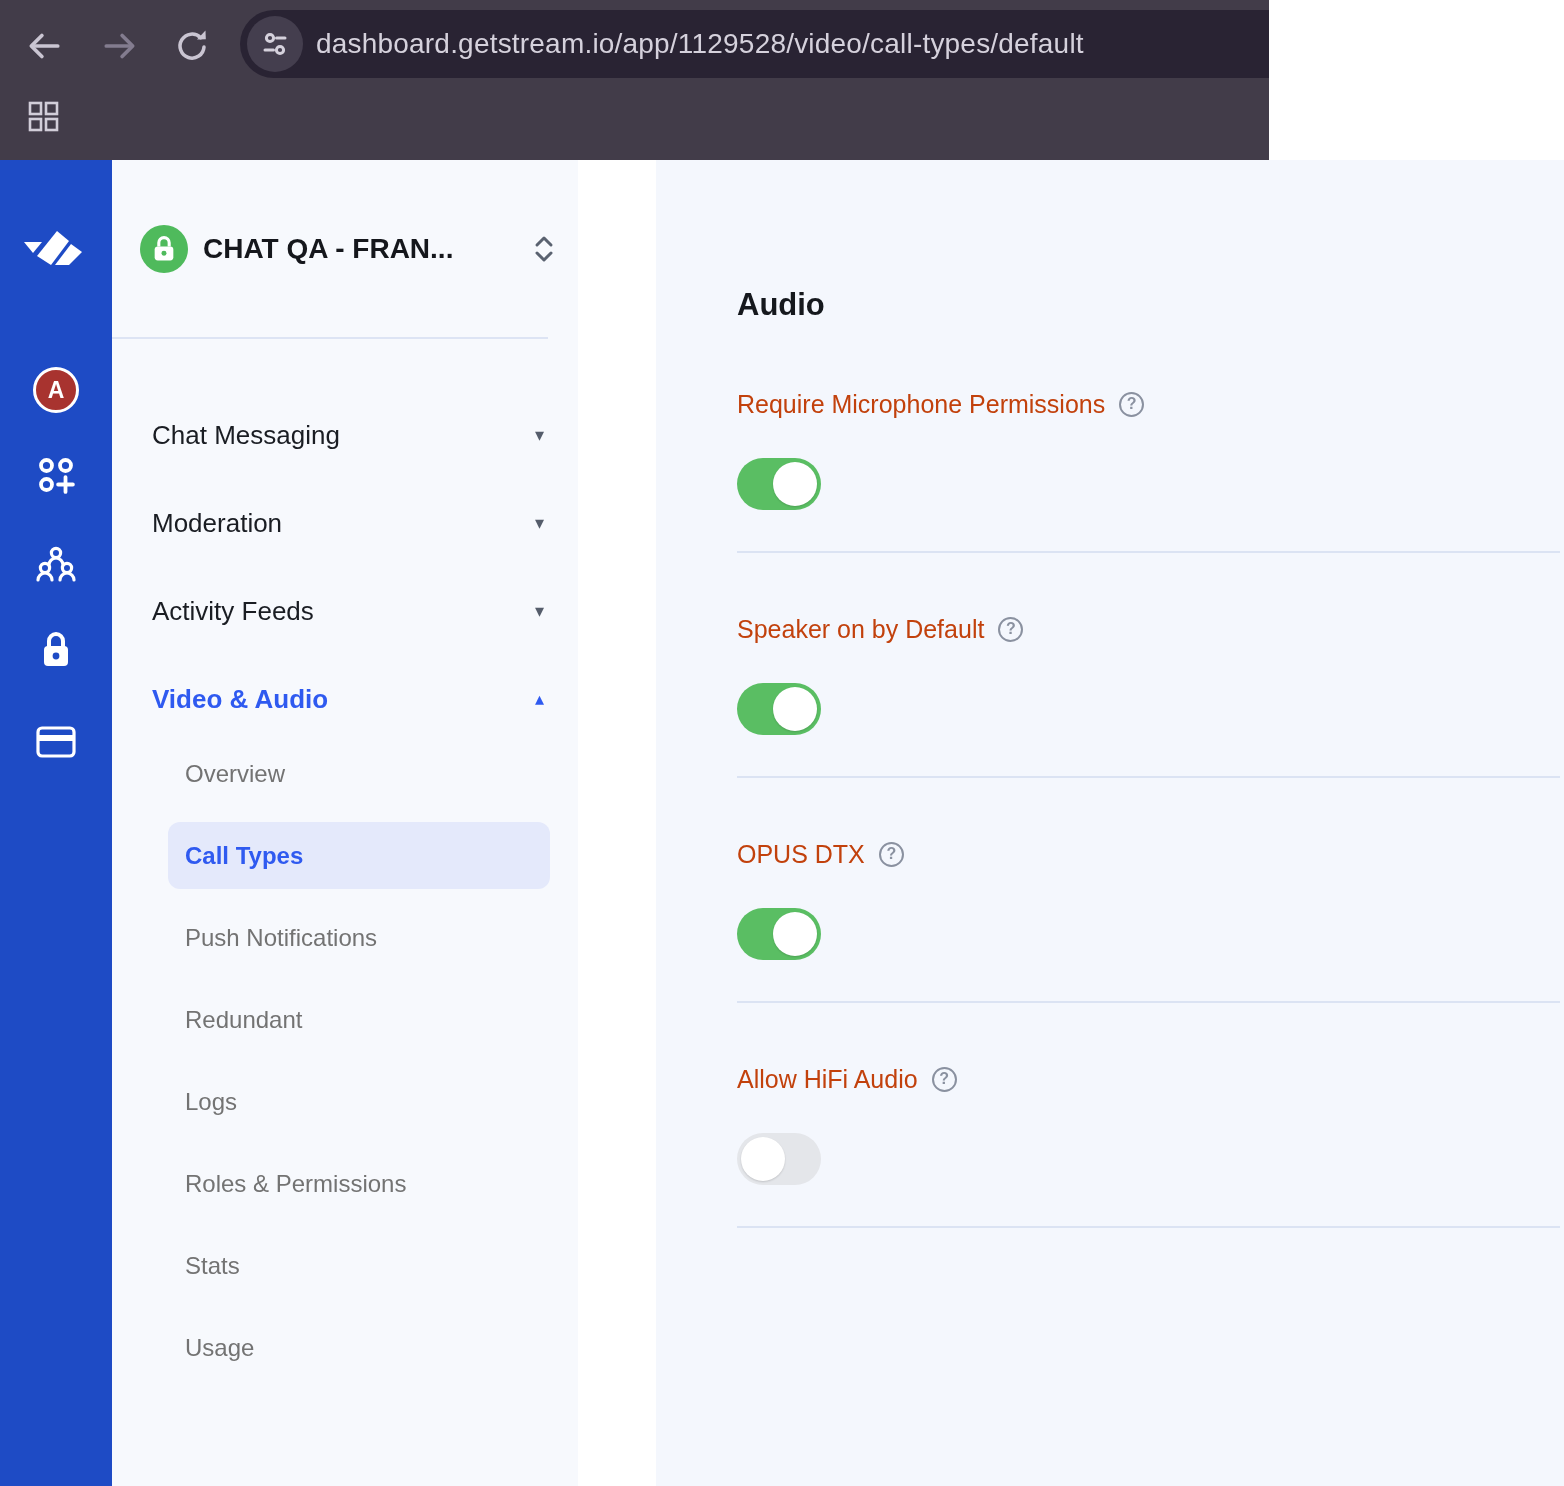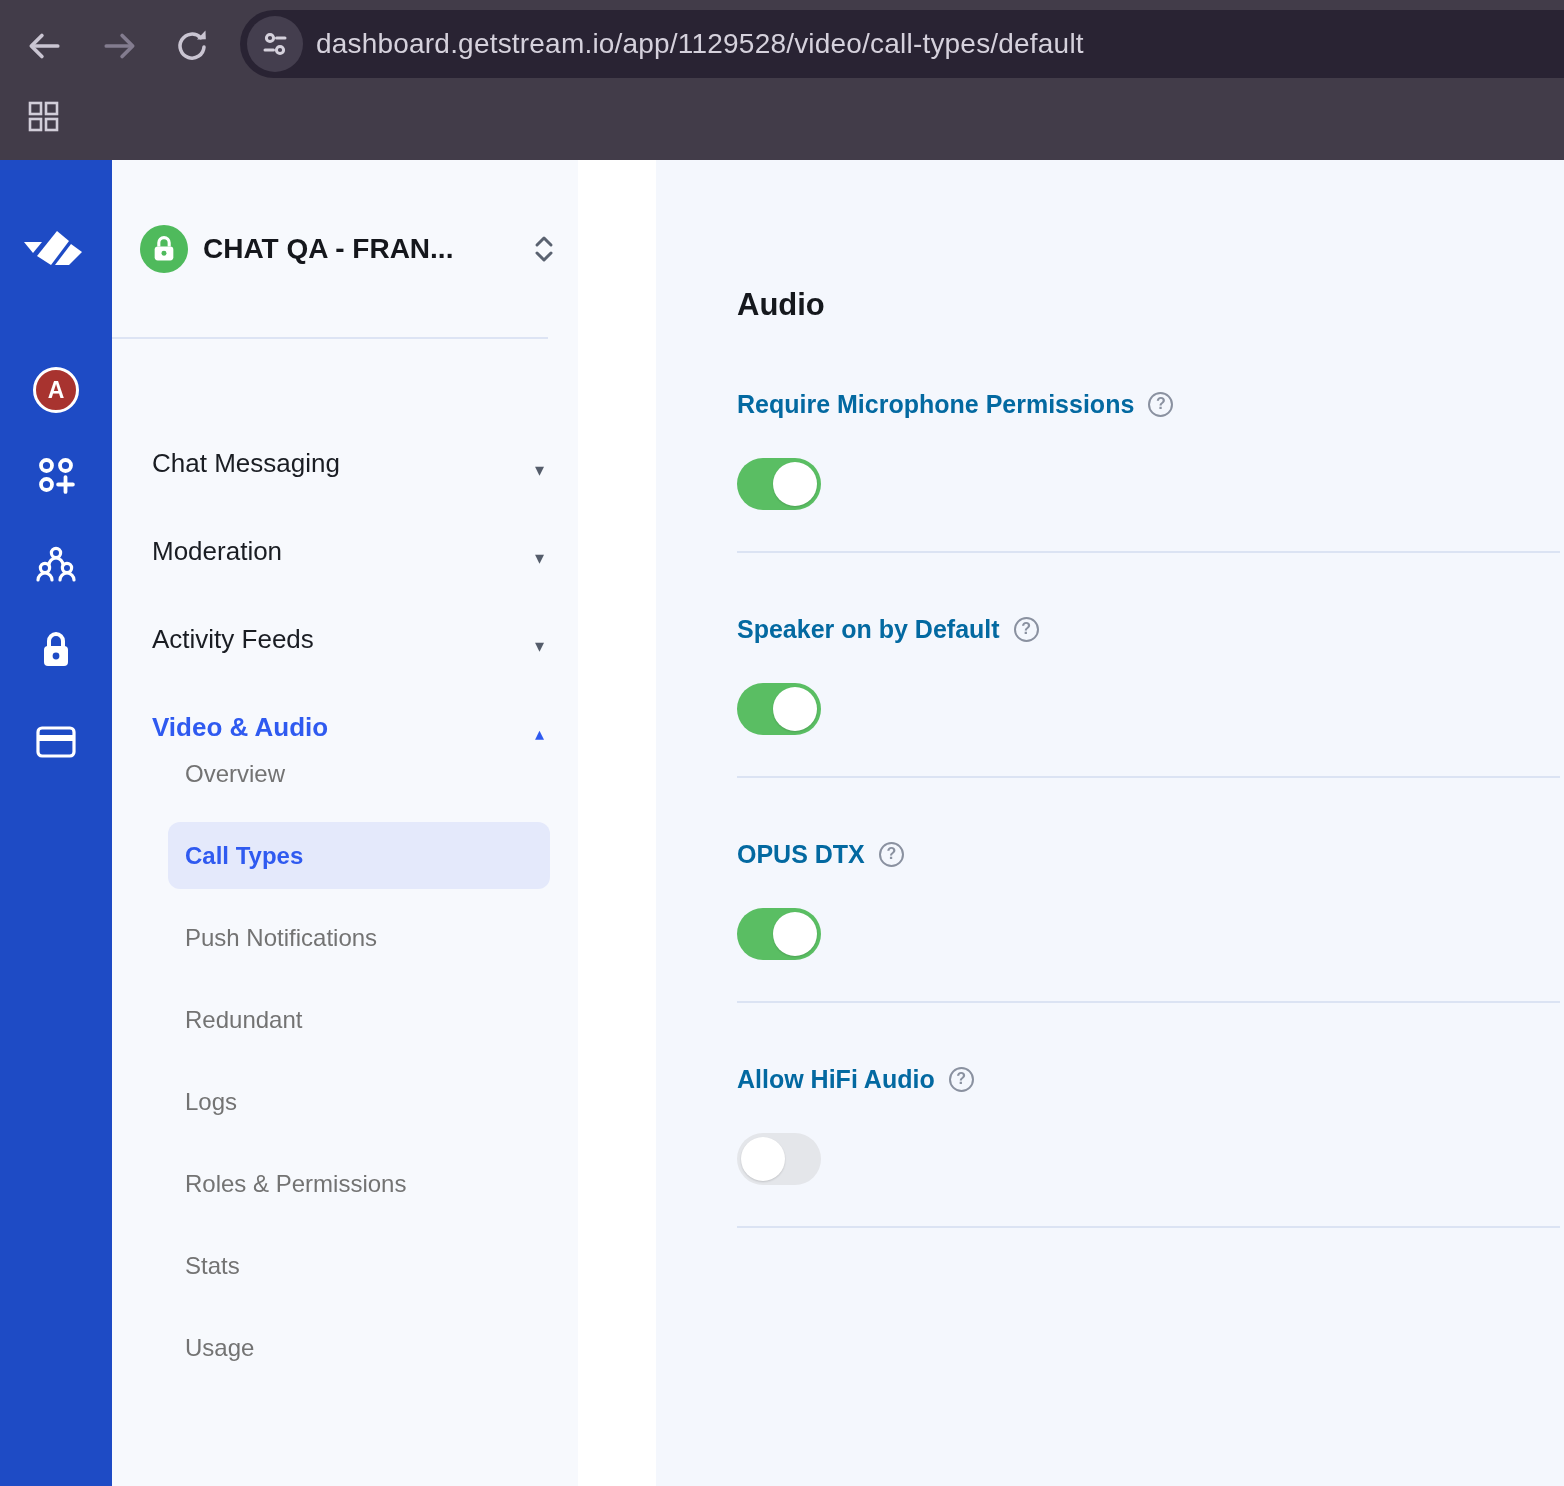--- a/index.html
+++ b/index.html
@@ -6,21 +6,21 @@
     --accent:#2f5af0; --rail-blue:#1e4bc5; --toggle-on:#5abe63; --toggle-off:#e4e6ea;
     --avatar-red:#a8332f; --badge-green:#4fba5c; --chrome-bg:#423c49; --pill-bg:#292333;
     --sidebar-bg:#f7f9fd; --main-bg:#f4f7fd; --active-pill-bg:#e4e9fb;
   }
   *{box-sizing:border-box;margin:0;padding:0}
   html,body{width:1564px;height:1486px;overflow:hidden;background:#fff;
     font-family:"Liberation Sans","DejaVu Sans",sans-serif;}
   .stage{position:relative;width:1564px;height:1486px}
 
   
-  .chrome{position:absolute;left:0;top:0;width:1564px;height:160px;background:var(--chrome-bg)}
+  .chrome{position:absolute;left:0;top:0;width:1269px;height:160px;background:var(--chrome-bg)}
   .nav-btn{position:absolute;top:24px;width:44px;height:44px;display:flex;align-items:center;justify-content:center;cursor:pointer;border-radius:50%}
   .nav-btn.back{left:22px}.nav-btn.fwd{left:98px}.nav-btn.reload{left:170px}
   .url-bar{position:absolute;left:240px;top:10px;right:0;height:68px;background:var(--pill-bg);
     border-radius:34px 0 0 34px;display:flex;align-items:center;cursor:text}
   .tune-badge{position:absolute;left:7px;top:6px;width:56px;height:56px;border-radius:50%;
     background:#443e4e;display:flex;align-items:center;justify-content:center;cursor:pointer}
   .url-text{margin-left:76px;font-size:28px;color:#d5d1dc;letter-spacing:.2px;white-space:nowrap}
   .grid-btn{position:absolute;left:26px;top:98px;width:36px;height:38px;display:flex;align-items:center;justify-content:center;cursor:pointer}
 
   
@@ -34,37 +34,37 @@
 
   
   .sidebar{position:absolute;left:112px;top:160px;width:466px;height:1326px;background:var(--sidebar-bg)}
   .app-selector{position:absolute;left:28px;right:22px;top:65px;height:48px;display:flex;align-items:center;cursor:pointer}
   .app-badge{width:48px;height:48px;border-radius:50%;background:var(--badge-green);
     display:flex;align-items:center;justify-content:center;flex:0 0 auto}
   .app-name{margin-left:15px;font-size:28px;font-weight:700;color:#15171c;white-space:nowrap;overflow:hidden}
   .unfold{margin-left:auto;display:flex;align-items:center}
   .sidebar-divider{position:absolute;left:0;top:177px;width:436px;border-top:2px solid #dde4f4}
   .nav-sections{position:absolute;left:0;right:0;top:231px}
-  .section{height:88px;display:flex;align-items:flex-end;padding:0 34px 0 40px;
+  .section{height:88px;display:flex;align-items:center;padding:0 34px 0 40px;
     font-size:26px;font-weight:500;color:#1a1d23;cursor:pointer}
   .section .caret{margin-left:auto;font-size:18px;color:#555d6b;line-height:1}
   .section.active{color:var(--accent);font-weight:700}
   .section.active .caret{color:var(--accent)}
   .nav-subitems{position:absolute;left:0;right:0;top:572px;padding-top:8px}
   .subitem{height:67px;margin:0 28px 15px 56px;padding-left:17px;display:flex;align-items:center;
     font-size:24px;color:#737373;border-radius:12px;cursor:pointer}
   .subitem.active{background:var(--active-pill-bg);color:var(--accent);font-weight:700}
 
   
   .gapstrip{position:absolute;left:578px;top:160px;width:78px;height:1326px;background:#fff}
   .main{position:absolute;left:656px;top:160px;width:908px;height:1326px;background:var(--main-bg);
     padding:125px 4px 0 81px;overflow:hidden}
   .page-title{font-size:31px;line-height:40px;font-weight:700;color:#15181d;margin-bottom:65px}
   .setting .label-row{height:28px;display:flex;align-items:center}
-  .setting .label{font-size:25px;font-weight:700;color:#0369a1}
+  .setting .label{font-size:25px;font-weight:400;color:#c2410c}
   .help{display:inline-flex;align-items:center;justify-content:center;width:25px;height:25px;
     border:2px solid #8a91a0;border-radius:50%;color:#8a91a0;font-size:16px;font-weight:600;
     margin-left:14px;cursor:pointer;flex:0 0 auto}
   .help::after{content:"?"}
   .toggle{position:relative;width:84px;height:52px;border-radius:26px;margin-top:40px;cursor:pointer}
   .toggle .knob{position:absolute;top:4px;width:44px;height:44px;border-radius:50%;background:#fff;
     box-shadow:0 1px 2px rgba(0,0,0,.15)}
   .toggle.on{background:var(--toggle-on)}
   .toggle.on .knob{right:4px}
   .toggle.off{background:var(--toggle-off)}

